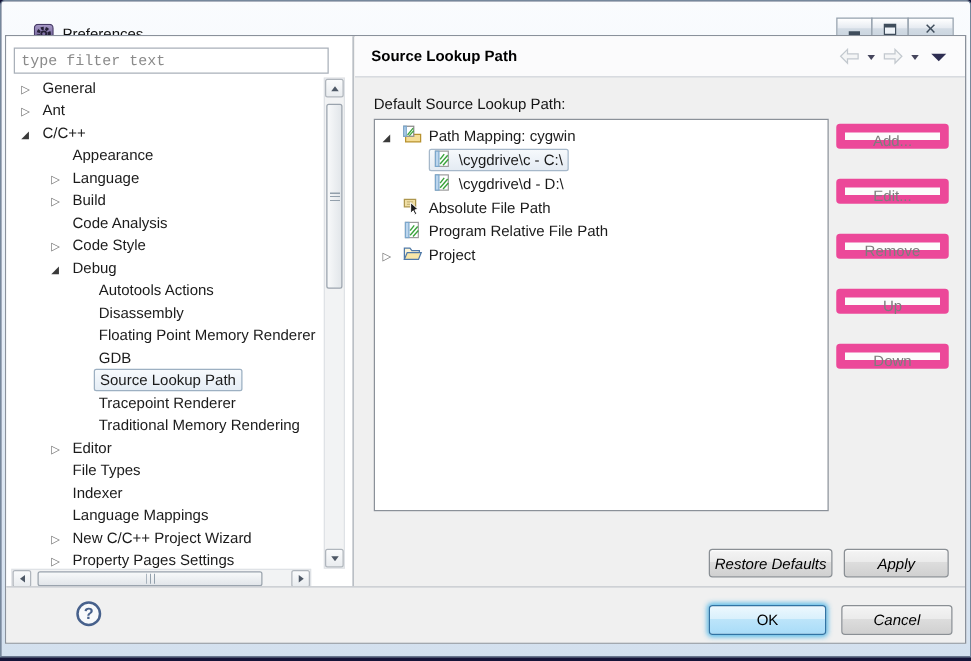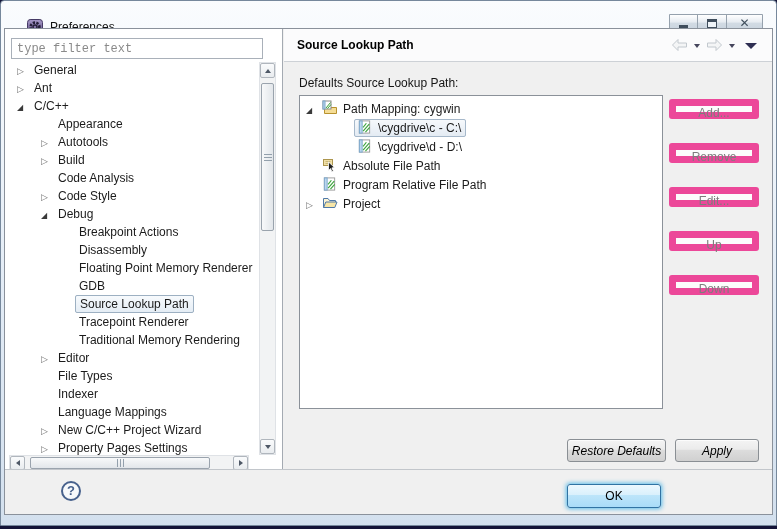--- a/index.html
+++ b/index.html
@@ -80,21 +80,21 @@
   .rp-title { position:absolute; left:13px; top:0; line-height:32px; font-weight:bold; color:#000; }
   .nav-icons { position:absolute; right:15px; top:9px; display:flex; align-items:center; gap:6px; }
   .caret { width:0; height:0; border-left:3.5px solid transparent; border-right:3.5px solid transparent;
     border-top:4.5px solid #45455c; margin-top:2px; }
   .menu-caret { width:0; height:0; border-left:6px solid transparent; border-right:6px solid transparent;
     border-top:6px solid #2e2e52; margin-top:2px; margin-left:4px; }
   .section-label { position:absolute; left:15px; top:47px; color:#151515; }
   .lookup-tree { position:absolute; left:15px; top:66px; width:364px; height:314px; background:#fff;
     border:1px solid #8b9199; padding-top:4px; white-space:nowrap; overflow:hidden; }
   .rrow { height:19px; line-height:19px; padding-left:6px; }
-  .rrow.lvl1 { padding-left:41px; }
+  .rrow.lvl1 { padding-left:30px; }
   .rarrow { display:inline-block; width:13px; font-size:9px; color:#707070; }
   .rarrow.exp { color:#3a3a3a; font-size:8px; }
   .ticon { display:inline-block; width:16px; height:16px; vertical-align:-3px; margin-right:5px; }
   .ibox { padding:1px 4px 1px 2px; border:1px solid transparent; }
   .ibox.selbox { border-color:#a6b8ca; background:linear-gradient(#f6f9fc,#e4ebf3); border-radius:2px; }
 
   .side-buttons { position:absolute; left:385px; top:70px; width:90px; }
   .btn { display:block; font-family:"Liberation Sans","DejaVu Sans",sans-serif; font-size:12px;
     border-radius:3px; text-align:center; }
   .btn.side { width:90px; height:20px; margin-bottom:24px; background:#fcfcfc;
@@ -155,26 +155,26 @@
 
     <div class="dialog-body">
 
       <div class="left-pane">
         <input class="filter-input" type="text" placeholder="type filter text" style="">
         <div class="sidebar-tree">
             <div class="srow lvl0"><span class="tarrow">▷</span><span class="slbl">General</span></div>
             <div class="srow lvl0"><span class="tarrow">▷</span><span class="slbl">Ant</span></div>
             <div class="srow lvl0"><span class="tarrow exp">◢</span><span class="slbl">C/C++</span></div>
             <div class="srow lvl1"><span class="tarrow"></span><span class="slbl">Appearance</span></div>
-            <div class="srow lvl1"><span class="tarrow">▷</span><span class="slbl">Autotools</span></div>
+            <div class="srow lvl1"><span class="tarrow">▷</span><span class="slbl">Language</span></div>
             <div class="srow lvl1"><span class="tarrow">▷</span><span class="slbl">Build</span></div>
             <div class="srow lvl1"><span class="tarrow"></span><span class="slbl">Code Analysis</span></div>
             <div class="srow lvl1"><span class="tarrow">▷</span><span class="slbl">Code Style</span></div>
             <div class="srow lvl1"><span class="tarrow exp">◢</span><span class="slbl">Debug</span></div>
-            <div class="srow lvl2"><span class="tarrow"></span><span class="slbl">Breakpoint Actions</span></div>
+            <div class="srow lvl2"><span class="tarrow"></span><span class="slbl">Autotools Actions</span></div>
             <div class="srow lvl2"><span class="tarrow"></span><span class="slbl">Disassembly</span></div>
             <div class="srow lvl2"><span class="tarrow"></span><span class="slbl">Floating Point Memory Renderer</span></div>
             <div class="srow lvl2"><span class="tarrow"></span><span class="slbl">GDB</span></div>
             <div class="srow lvl2"><span class="tarrow"></span><span class="slbl sel">Source Lookup Path</span></div>
             <div class="srow lvl2"><span class="tarrow"></span><span class="slbl">Tracepoint Renderer</span></div>
             <div class="srow lvl2"><span class="tarrow"></span><span class="slbl">Traditional Memory Rendering</span></div>
             <div class="srow lvl1"><span class="tarrow">▷</span><span class="slbl">Editor</span></div>
             <div class="srow lvl1"><span class="tarrow"></span><span class="slbl">File Types</span></div>
             <div class="srow lvl1"><span class="tarrow"></span><span class="slbl">Indexer</span></div>
             <div class="srow lvl1"><span class="tarrow"></span><span class="slbl">Language Mappings</span></div>
@@ -219,21 +219,21 @@
             <span>
               <svg width="17" height="14" viewBox="0 0 17 14">
                   <path d="M10 1.5 L15.5 7 L10 12.5 V9 H1.5 V5 H10 Z" fill="#f4f5f6" stroke="#c2c8ce"></path>
                 </svg>
             </span>
             <span class="caret"></span>
             <span class="menu-caret"></span>
           </div>
         </div>
 
-        <div class="section-label">Defaults Source Lookup Path:</div>
+        <div class="section-label">Default Source Lookup Path:</div>
         <div class="lookup-tree">
             <div class="rrow lvl0"><span class="rarrow exp">◢</span><span class="ibox"><span class="ticon"><svg width="16" height="16" viewBox="0 0 16 16">
                     <path d="M2.5 5.5 h4.5 l1.5 2 h6 v6 h-12 z" fill="#f5dd96" stroke="#b8922f"></path>
                     <rect x="1" y="1" width="8" height="8" fill="#ffffff" stroke="#8a8a8a"></rect>
                     <rect x="1" y="1" width="2" height="8" fill="#bcd6ee" stroke="#7ba7cc"></rect>
                     <path d="M4 8 L8.5 2.5" stroke="#3aa33a" fill="none"></path>
                     <path d="M5.5 8.5 L9 4.5" stroke="#3aa33a" fill="none"></path>
                   </svg></span><span>Path Mapping: cygwin</span></span></div>
             <div class="rrow lvl1"><span class="rarrow"></span><span class="ibox selbox"><span class="ticon"><svg width="15" height="16" viewBox="0 0 16 16">
                     <rect x="2.5" y="1.5" width="11" height="13" fill="#ffffff" stroke="#9a9a9a"></rect>
@@ -262,30 +262,31 @@
                     <path d="M9 13.5 L13.5 8.5" stroke="#3aa33a" stroke-width="1.2" fill="none"></path>
                   </svg></span><span>Program Relative File Path</span></span></div>
             <div class="rrow lvl0"><span class="rarrow">▷</span><span class="ibox"><span class="ticon"><svg width="16" height="16" viewBox="0 0 16 16">
                     <path d="M1.5 12.5 V3.5 H6 L7.5 5.5 H13.5 V7" fill="#fdf4d4" stroke="#4f79a8"></path>
                     <path d="M1.5 12.5 L3.8 7 H15 L12.8 12.5 Z" fill="#f7e6a8" stroke="#4f79a8"></path>
                   </svg></span><span>Project</span></span></div>
           </div>
 
         <div class="side-buttons">
             <button class="btn side">Add...</button>
+            <button class="btn side">Edit...</button>
             <button class="btn side">Remove</button>
-            <button class="btn side">Edit...</button>
             <button class="btn side">Up</button>
             <button class="btn side">Down</button>
           </div>
 
         <button class="btn normal btn-restore">Restore Defaults</button>
         <button class="btn normal btn-apply">Apply</button>
       </div>
 
       <div class="bottom-bar">
         <div class="help-btn"><span>?</span></div>
         <button class="btn btn-ok">OK</button>
+        <button class="btn normal btn-cancel">Cancel</button>
       </div>
 
     </div>
   </div>
 </div>
 
 </body></html>

